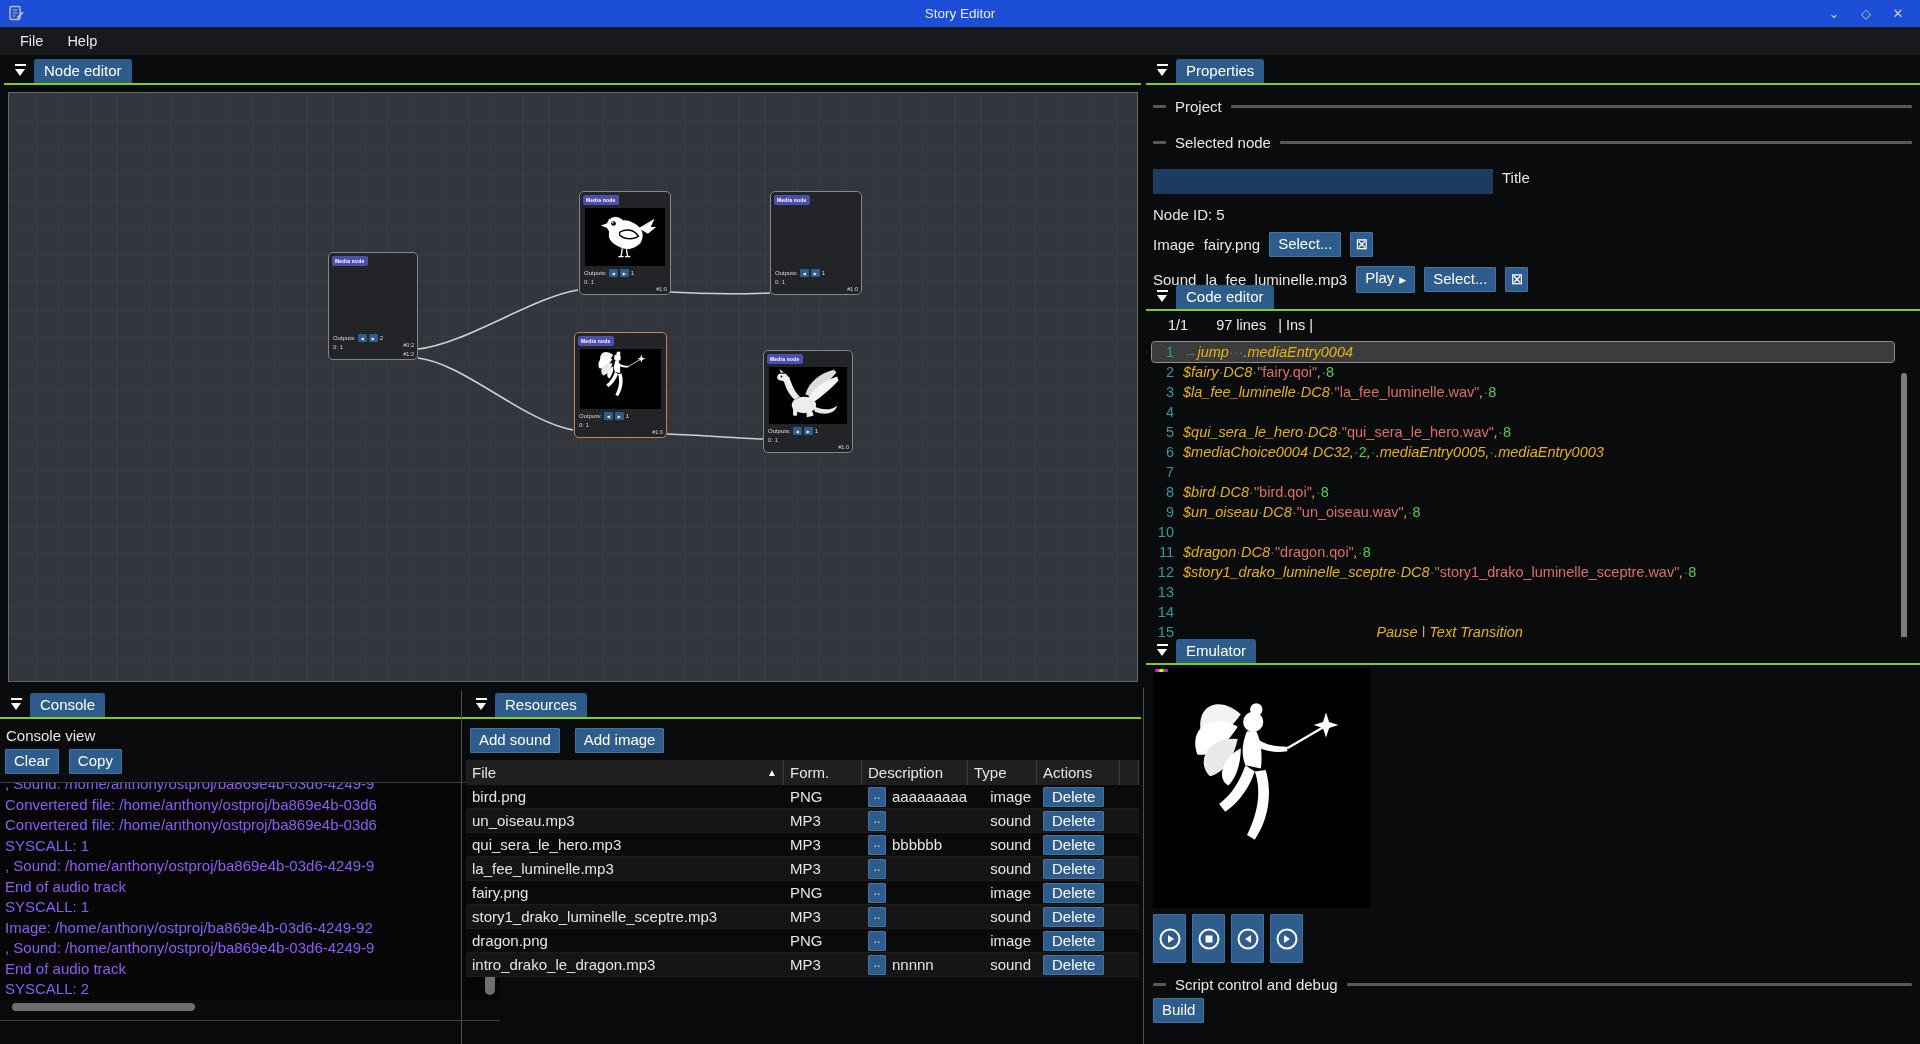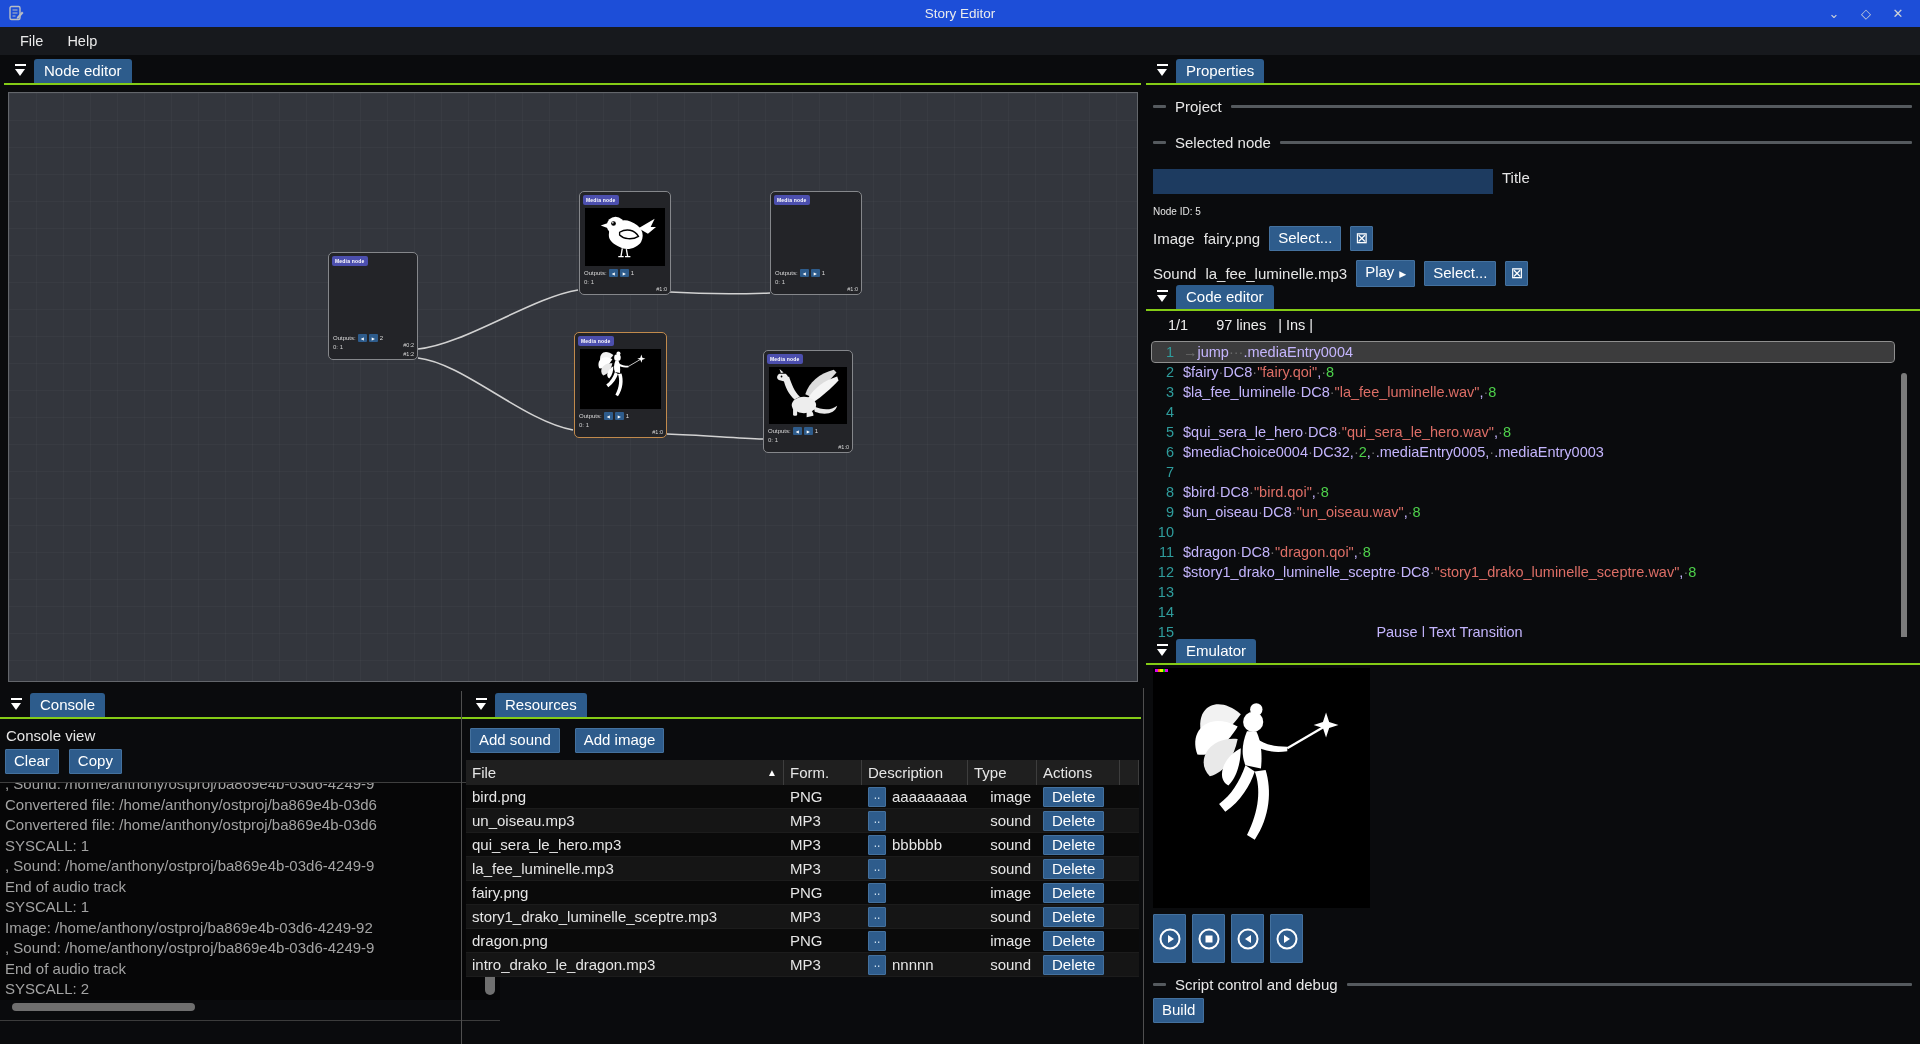--- a/index.html
+++ b/index.html
@@ -63,45 +63,45 @@
   .node-port { position:absolute; right:3px; font-size:5.5px; color:#d8d8d8; }
 
   
   .props-body { padding:0 4px 0 7px; }
   .sep-project { margin-top:13px; }
   .sep-selected { margin-top:19px; }
   .title-row { margin-top:18px; display:flex; }
   .title-input { width:340px; height:25px; background:#1d3b60; border:none; outline:none;
                  color:#fff; font-size:15px; padding:0 4px; box-sizing:border-box; }
   .title-label { margin-left:9px; font-size:15px; }
-  .nodeid { margin-top:12px; font-size:10px; }
+  .nodeid { margin-top:12px; font-size:15px; }
   .prop-row { margin-top:9px; display:flex; align-items:center; gap:9px; font-size:15px; }
   .play-tri { font-size:9px; margin-left:5px; }
 
   
   .code-body { position:relative; height:326px; overflow:hidden; padding-left:2px; }
   .status-row { display:flex; align-items:center; height:24px; font-size:14.5px; margin-top:2px; color:#eee; }
   .st-cursor { margin-left:20px; }
   .st-lines { margin-left:28px; }
   .st-mode { margin-left:12px; }
   .code-area { margin-top:5px; }
   .code-line { display:flex; height:20px; line-height:20px; font-size:14.5px; white-space:pre;
                margin:0 26px 0 4px; }
   .code-line .ln { width:22px; text-align:right; color:#2f9d9d; margin-right:9px; flex:none; }
   .code-line.sel { background:#3c3c3d; outline:1px solid #8f8f8f; border-radius:3px; }
-  .tok-ws { color:#6a6a6a; } .tok-str { color:#dd6e66; } .tok-num { color:#4ed14b; } .tok-txt { color:#c4b5fd; }
+  .tok-ws { color:#6a6a6a; } .tok-str { color:#dd6e66; } .tok-num { color:#4ed14b; } .tok-txt { color:#eab308;font-style:italic; }
   .code-vscroll { position:absolute; right:13px; top:62px; width:6px; height:280px;
                   background:#7b7b7b; border-radius:3px; }
 
   
   .console-label { font-size:15px; margin:8px 0 5px 6px; }
   .console-btns { display:flex; gap:10px; margin-left:5px; }
   .console-log { position:relative; margin-top:8px; border-top:1px solid #3f3f3f; height:215px;
                  overflow:hidden; padding:2px 22px 0 5px; font-size:15px; line-height:20.5px;
-                 background:#060607; color:#a3a3a3; }
+                 background:#060607; color:#8b5cf6; }
   .log-line.clip { margin-top:-11px; }
   .con-vscroll { position:absolute; right:5px; top:100px; width:10px; height:112px;
                  background:#6f6f6f; border-radius:5px; }
   .con-hscroll { margin:3px 0 0 12px; width:183px; height:8px; background:#6f6f6f; border-radius:4px; }
   .console-endline { border-top:1px solid #3c3c3c; margin-top:9px; }
 
   
   .res-btns { display:flex; gap:15px; margin:9px 0 7px 5px; }
   .res-table { margin-left:1px; width:673px; font-size:15px; }
   .tr { display:grid; grid-template-columns:318px 78px 106px 69px 83px 1fr; height:24px; }

